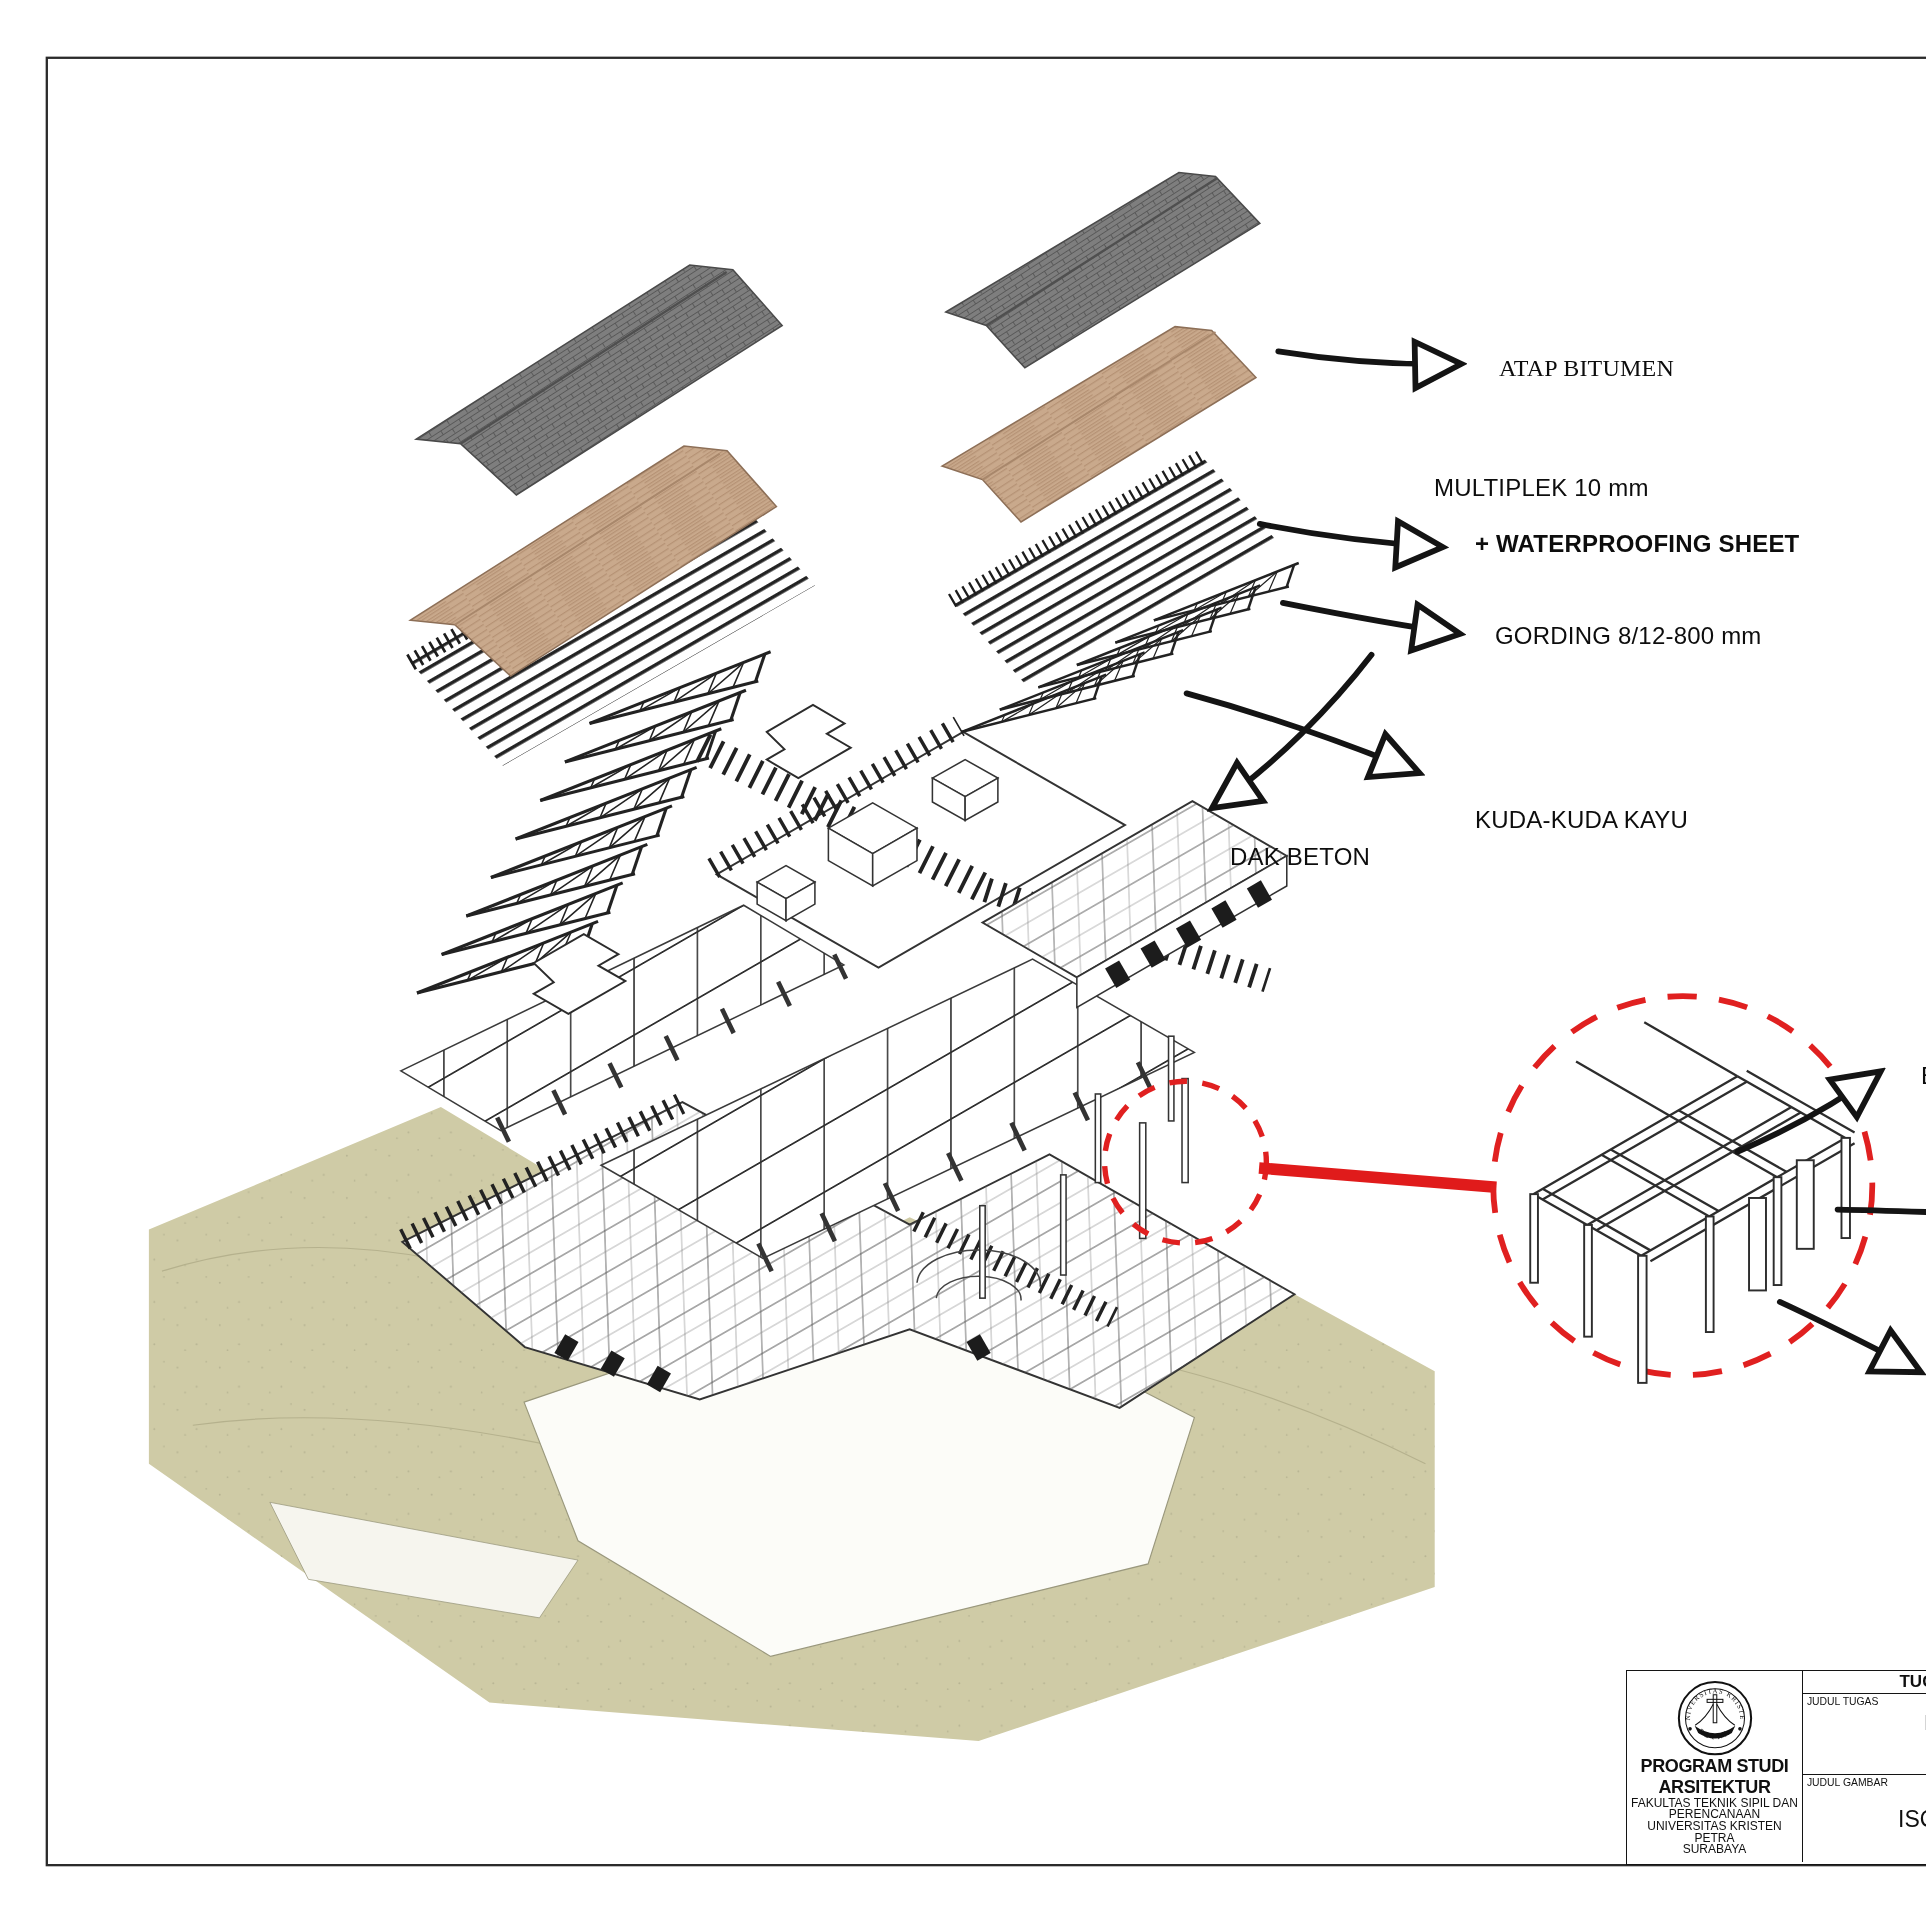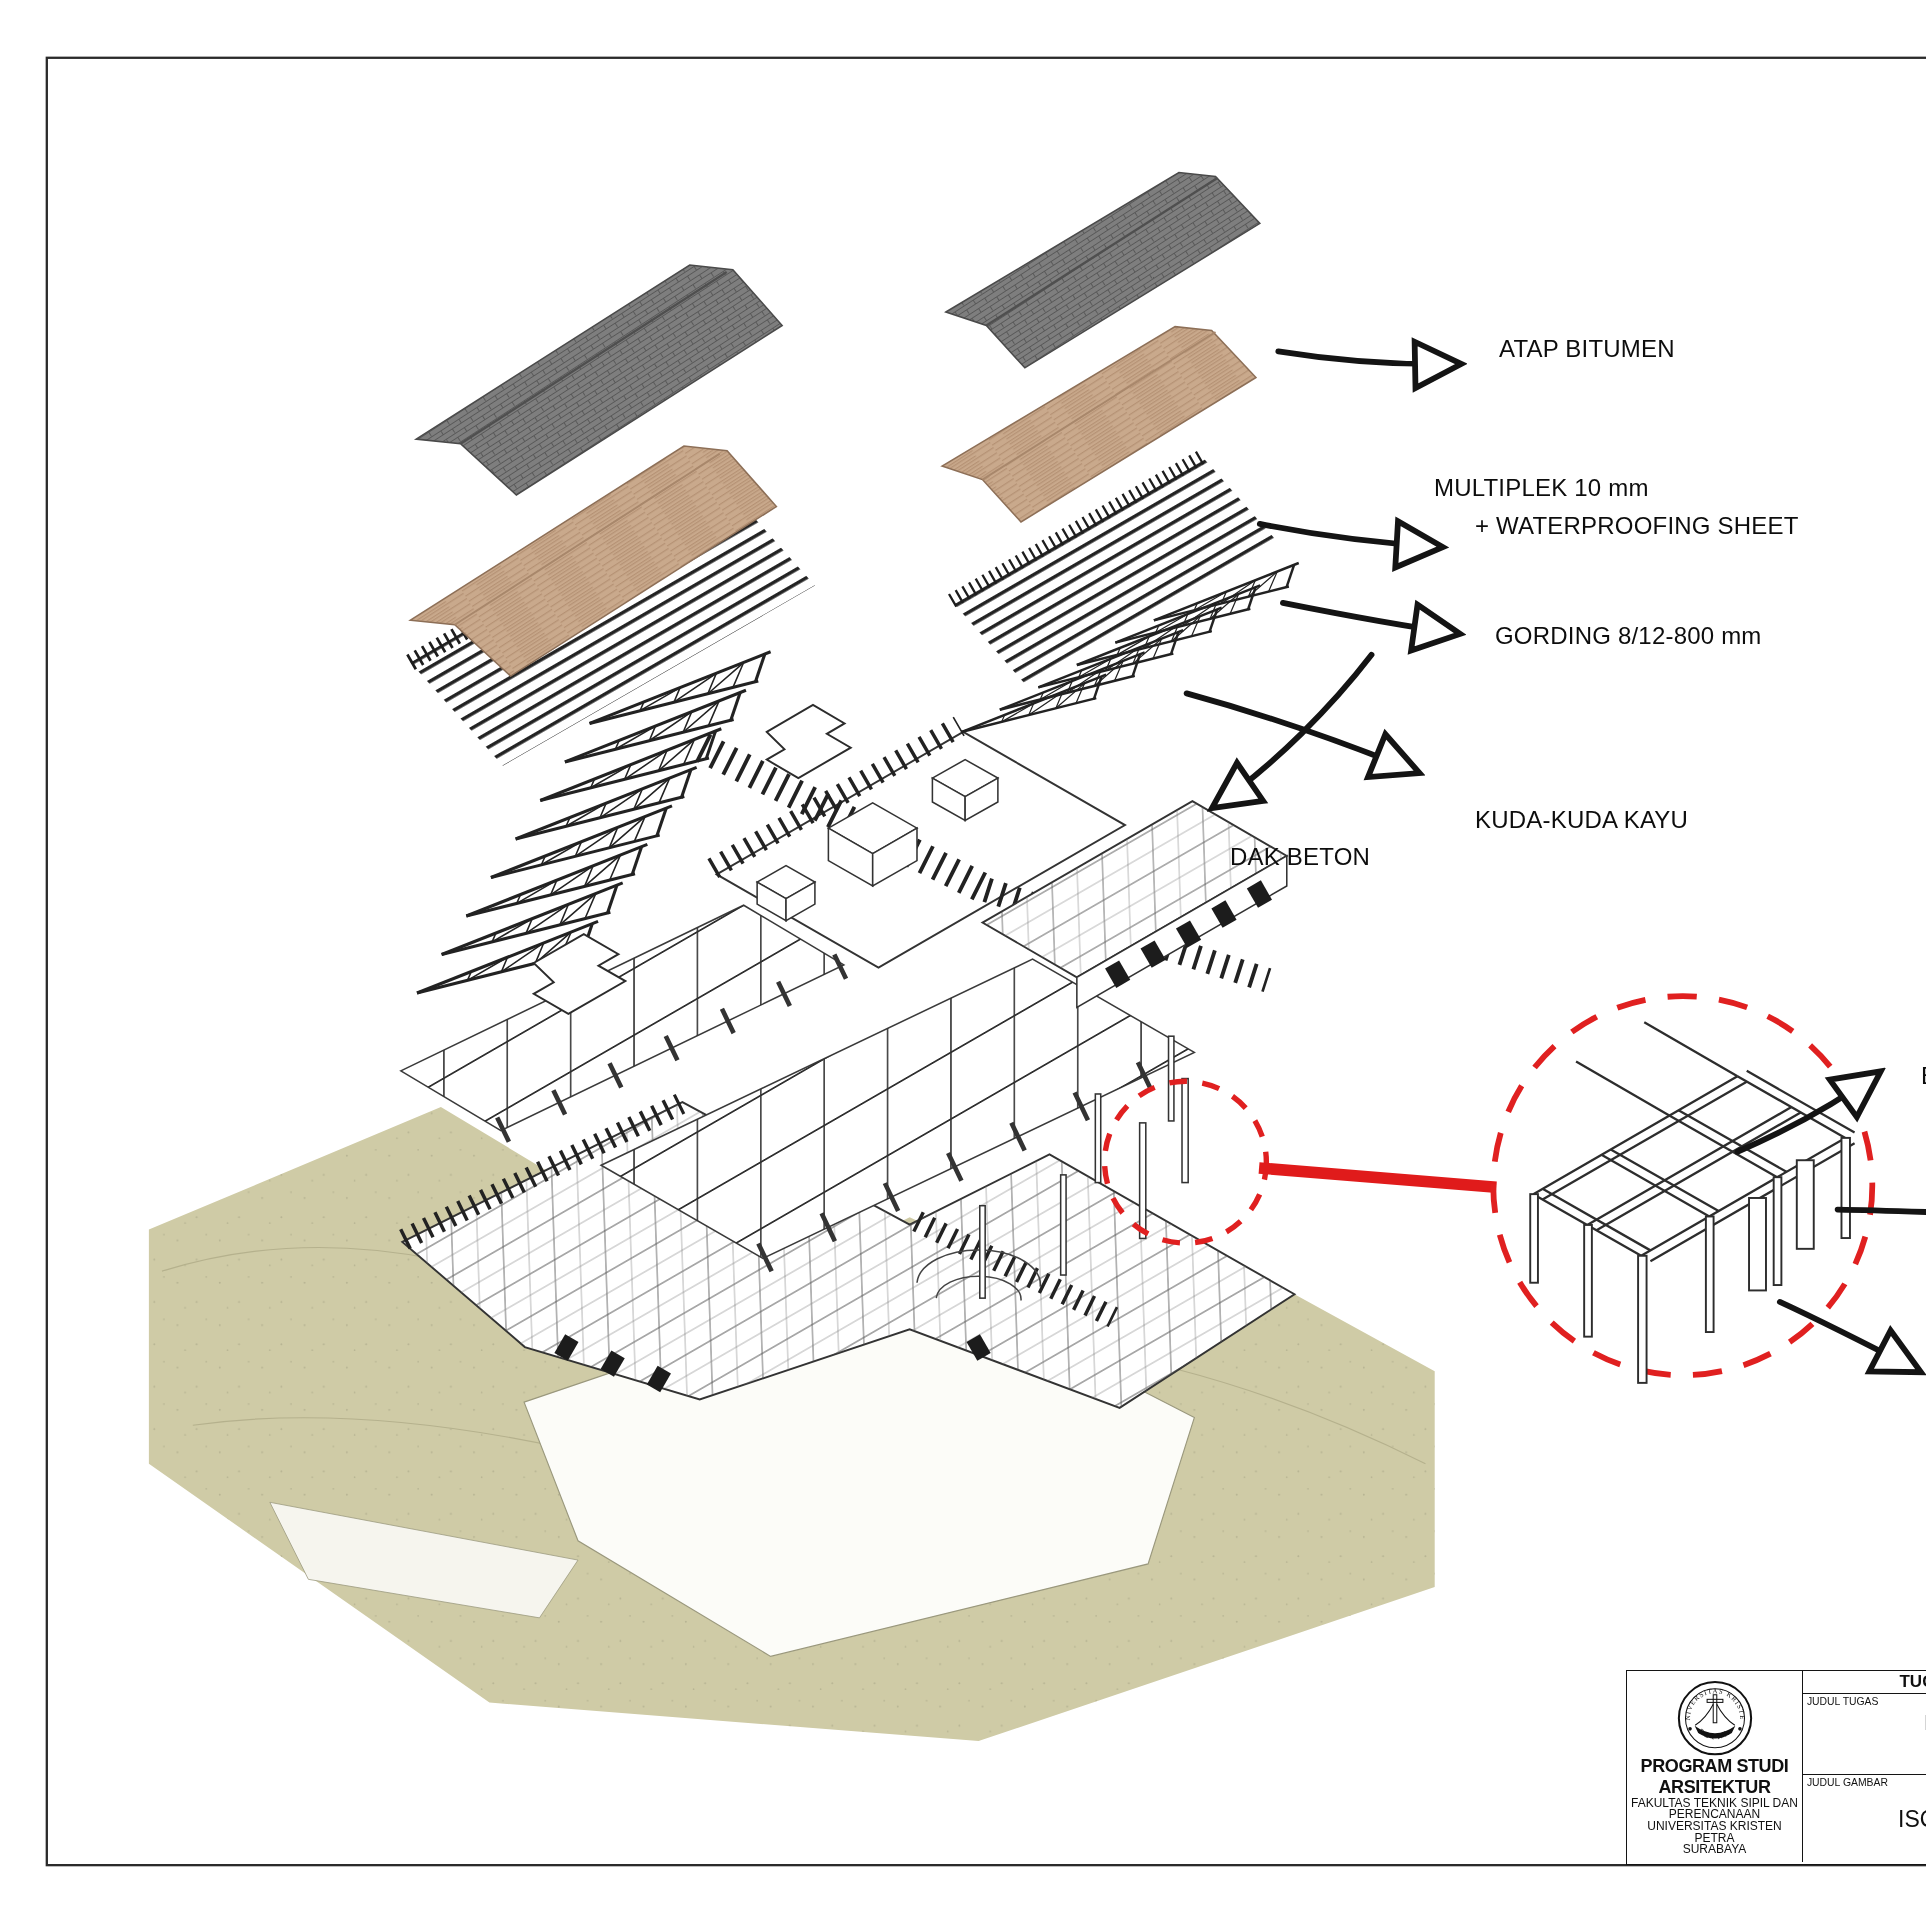--- a/index.html
+++ b/index.html
@@ -222,23 +222,23 @@
       <path d="M3270,1360 C3430,1392 3570,1410 3740,1420" marker-end="url(#tri)"></path>
       <path d="M3330,1565 C3480,1595 3620,1622 3785,1645" marker-end="url(#tri)"></path>
       <path d="M3080,1800 C3300,1860 3500,1932 3680,2005" marker-end="url(#tri)"></path>
       <path d="M3560,1700 C3460,1830 3310,1985 3150,2095" marker-end="url(#tri)"></path>
       <path d="M4510,2990 C4650,2930 4770,2862 4878,2784" marker-end="url(#tri)"></path>
       <path d="M4770,3140 C4900,3142 5030,3148 5168,3152" marker-end="url(#tri)"></path>
       <path d="M4620,3380 C4750,3440 4870,3502 4982,3560" marker-end="url(#tri)"></path>
     </g>
   </svg>
 
-  <div class="callout" style="left:1499px;top:349px;">ATAP BITUMEN</div>
+  <div class="callout" style="left:1499px;top:368px;font-family:Liberation Serif, serif;">ATAP BITUMEN</div>
   <div class="callout" style="left:1434px;top:488px;">MULTIPLEK 10 mm</div>
-  <div class="callout" style="left:1475px;top:526px;">+ WATERPROOFING SHEET</div>
+  <div class="callout" style="left:1475px;top:544px;font-weight:bold;">+ WATERPROOFING SHEET</div>
   <div class="callout" style="left:1495px;top:636px;">GORDING 8/12-800 mm</div>
   <div class="callout" style="left:1475px;top:820px;">KUDA-KUDA KAYU</div>
   <div class="callout" style="left:1230px;top:857px;">DAK BETON</div>
   <div class="callout" style="left:1921px;top:1076px;">BALOK BETON</div>
 
   <div class="tb">
 
     <div class="cell br instcol" style="left:0;top:0;width:176px;height:191px;">
       <svg width="92" height="92" viewBox="0 0 300 300" style="margin:8.5px auto 0;">
         <defs>

